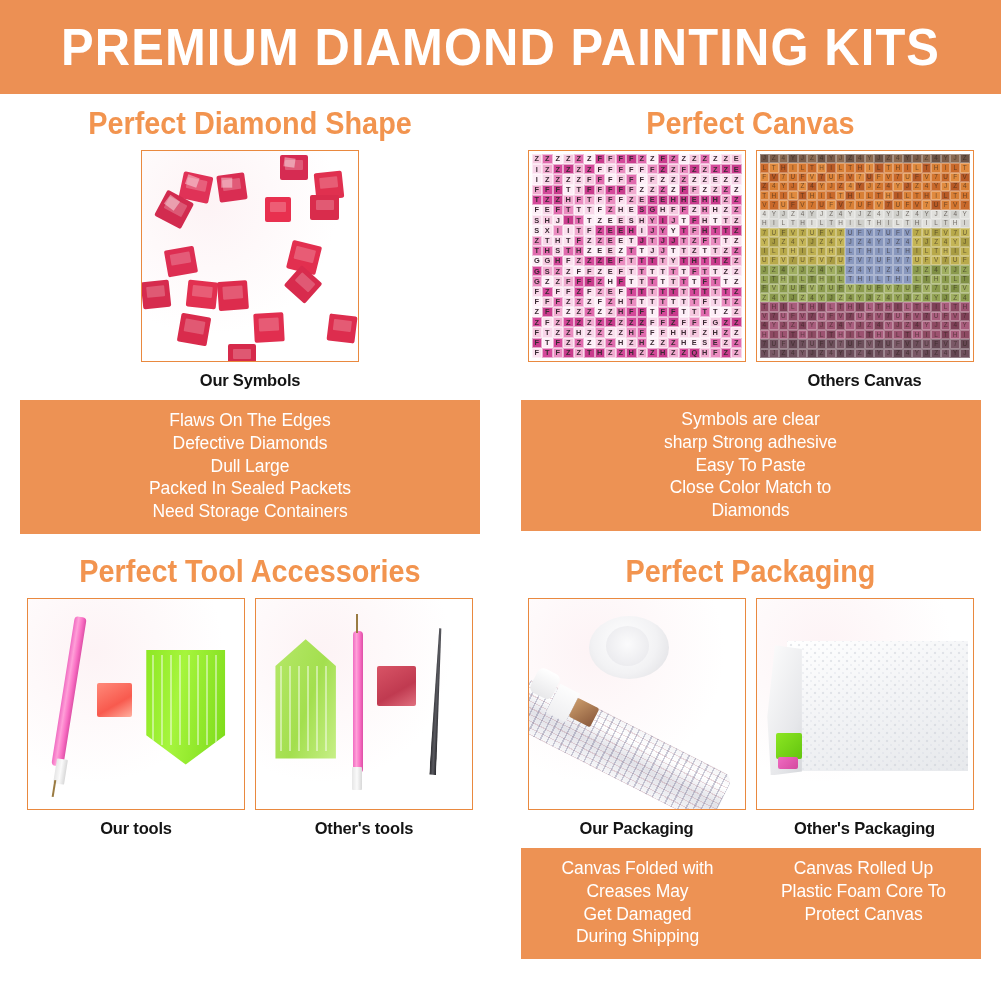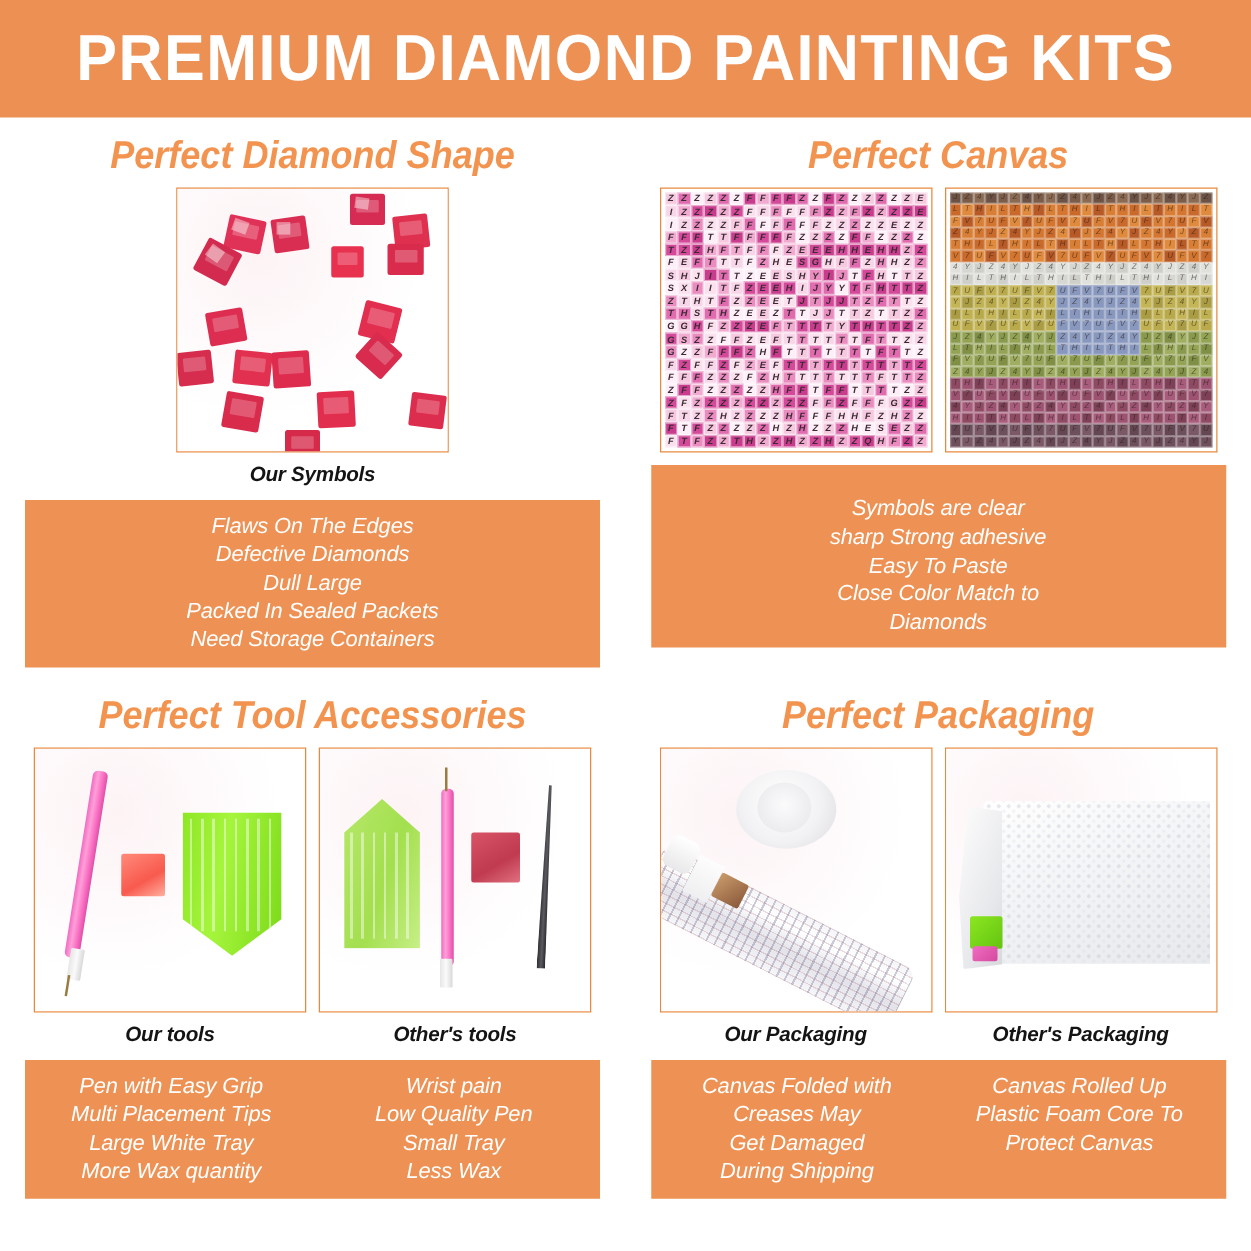--- a/index.html
+++ b/index.html
@@ -28,21 +28,21 @@
   }
 
   
   .quadrants {
     position:absolute; top:94px; left:0;
     width:1001px; height:907px;
     display:grid;
     grid-template-columns:500px 501px;
     grid-template-rows:448px 459px;
   }
-  .quad { position:relative; padding:0 8px;font-style:italic; }
+  .quad { position:relative; padding:0 8px; }
 
   .section-title {
     text-align:center;
     color:#f2944f;
     font-size:31px;
     font-weight:bold;
     transform:scaleX(0.93);
     margin-top:12px;
     margin-bottom:8px;
     white-space:nowrap;
@@ -77,21 +77,21 @@
   }
   .textcol {
     flex:1;
     text-align:center;
     color:#ffffff;
     font-size:17.5px;
     line-height:1.30;
     white-space:pre-line;
     letter-spacing:-0.1px;
   }
-  .tb-tall { padding:23px 4px 9px;justify-content:space-between; }
+  .tb-tall { padding:8px 4px 9px;justify-content:space-between; }
 
   
   
   .bg-white { position:absolute; inset:0; background:
       radial-gradient(circle at 30% 25%, #fdf3f5 0%, #ffffff 60%),
       #ffffff; }
   .bg-gray { position:absolute; inset:0; background:
       linear-gradient(150deg,#e9e8ec 0%, #dedce2 55%, #e6e4e9 100%); }
 
   .bead { position:absolute; border-radius:2px; }
@@ -1151,20 +1151,21 @@
                 <span style="background: rgb(101, 71, 83);">Z</span>
                 <span style="background: rgb(110, 79, 92);">4</span>
                 <span style="background: rgb(122, 88, 102);">Y</span>
                 <span style="background: rgb(101, 71, 83);">J</span>
                 <span style="background: rgb(110, 79, 92);">Z</span>
                 <span style="background: rgb(122, 88, 102);">4</span>
                 <span style="background: rgb(101, 71, 83);">Y</span>
                 <span style="background: rgb(110, 79, 92);">J</span>
               </div>
           </div>
+          <div class="caption">Others Canvas</div>
         </div>
       </div>
 
       <div class="textbox tb-tall">
         <div class="textcol">Symbols are clear
 sharp Strong adhesive
 Easy To Paste
 Close Color Match to
 Diamonds</div>
       </div>
@@ -1197,30 +1198,20 @@
             <div class="pen" style="left:45%;top:15%;width:4.5%;height:68%;"></div>
             <div class="pen-tip" style="left:44.5%;top:80%;width:4.5%;height:11%;"></div>
             <div class="pen-needle" style="left:46.5%;top:7%;height:9%;"></div>
             <div class="wax" style="left:56%;top:32%;width:18%;height:19%;background:linear-gradient(150deg,#d85466,#c03a50 60%,#e0707f);"></div>
             <div class="tweezer" style="left:82%;top:14%;width:3.2%;height:70%;clip-path:polygon(35% 0%,65% 0%,100% 100%,0% 100%);transform:rotate(3deg);"></div>
           </div>
           <div class="caption">Other's tools</div>
         </div>
       </div>
 
-      <div class="textbox">
-        <div class="textcol">Pen with Easy Grip
-Multi Placement Tips
-Large White Tray
-More Wax quantity</div>
-        <div class="textcol">Wrist pain
-Low Quality Pen
-Small Tray
-Less Wax</div>
-      </div>
     </div>
 
     <div class="quad">
       <div class="section-title">Perfect Packaging</div>
       <div class="pair">
 
         <div class="cell">
           <div class="photo">
             <div class="bg-white"></div>
             <div class="tube-lid" style="left:28%;top:8%;width:37%;height:30%;"></div>

